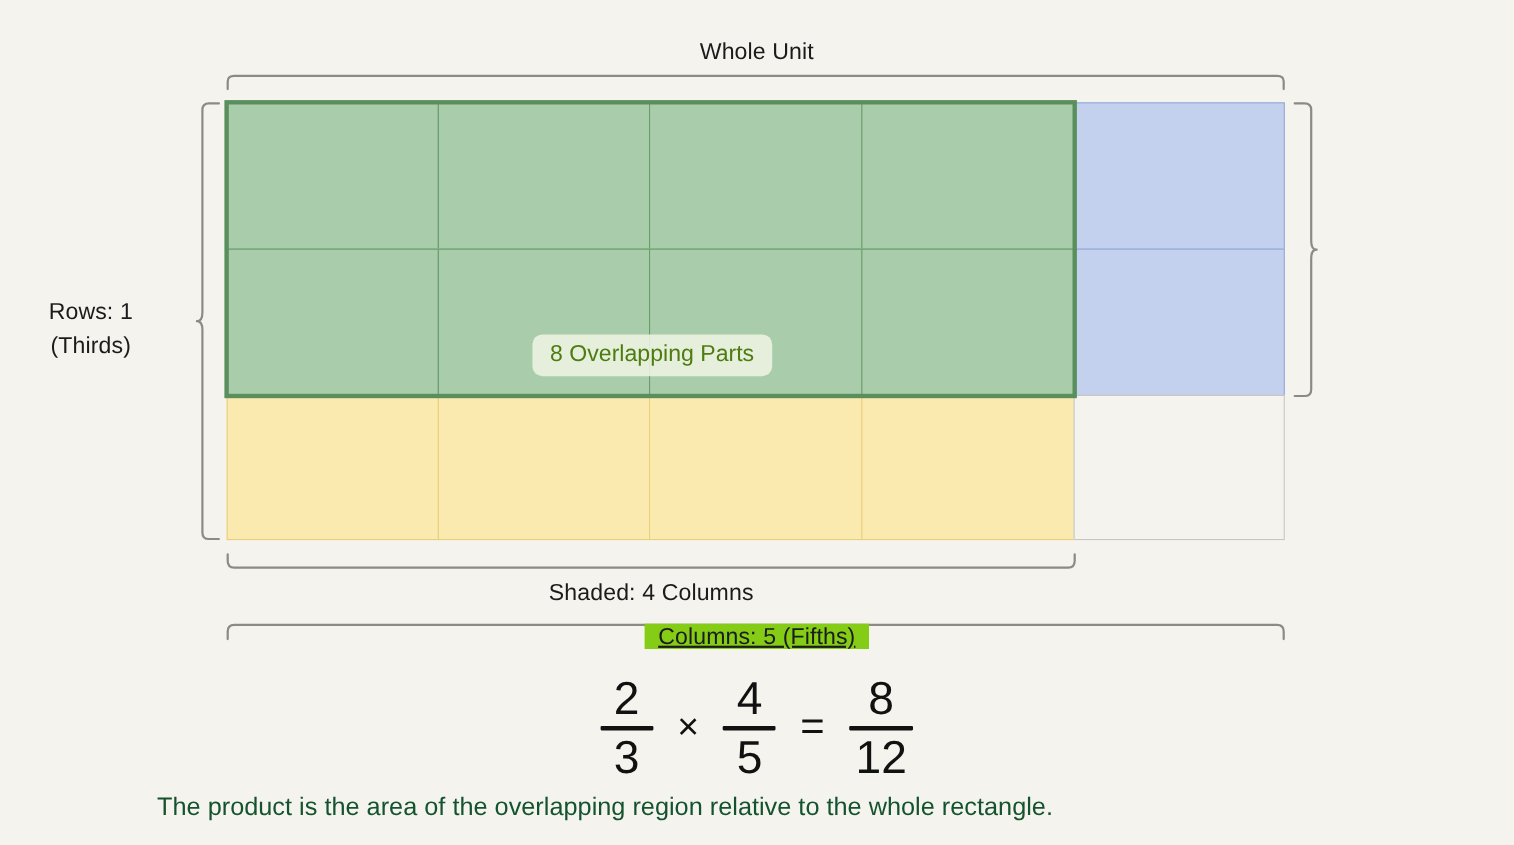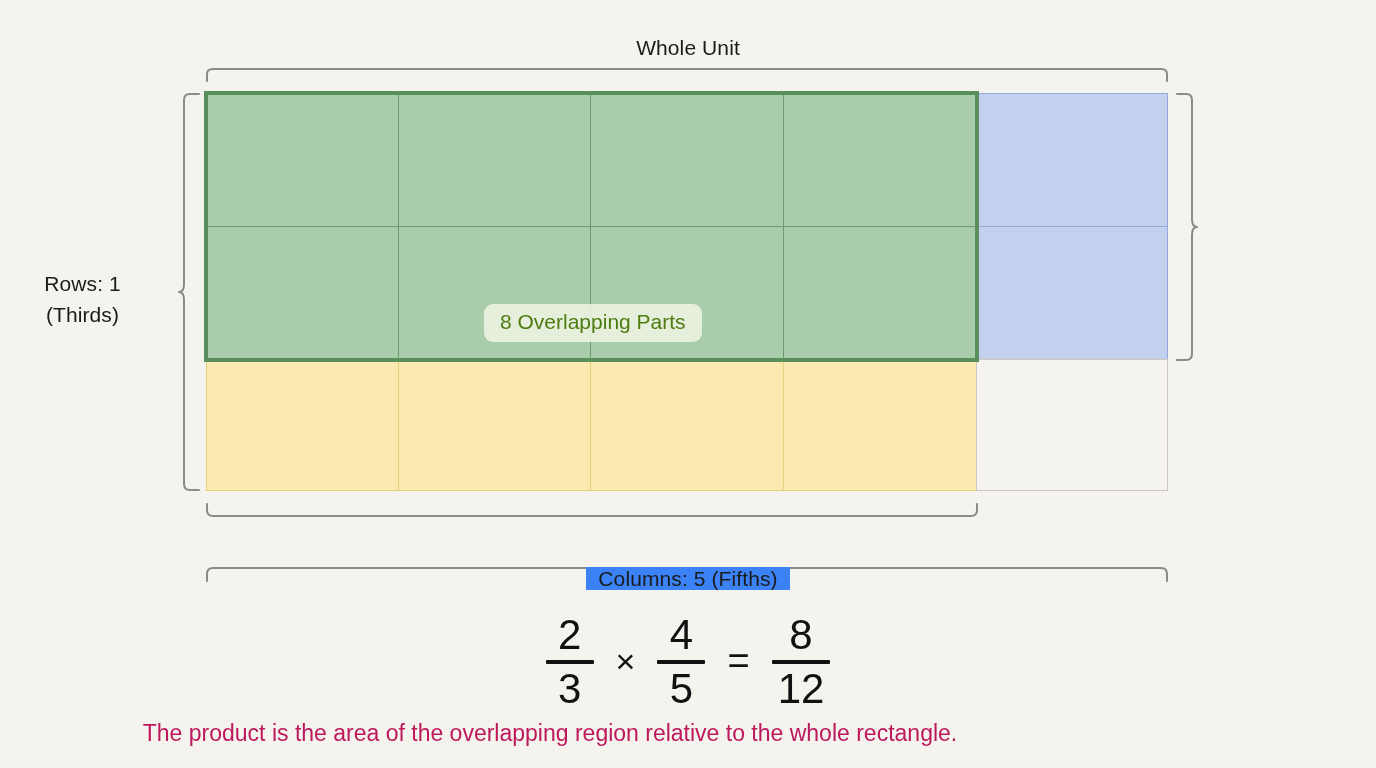--- a/index.html
+++ b/index.html
@@ -49,22 +49,23 @@
   }
   #shaded-cols-label {
     left: 206px; top: 524px; width: 772px;
     text-align: center;
   }
   #cols-label {
     left: 0; top: 564px; width: 1376px;
     text-align: center;
   }
   #cols-label span {
-    background: #3b82f6;
+    background: #84cc16;
     padding: 0 12px;
+    text-decoration: underline;
   }
 
   
   #grid-wrap {
     position: absolute;
     left: 206px;
     top: 93px;
     width: 962px;
     height: 398px;
   }
@@ -156,21 +157,21 @@
   }
   .op.eq { font-size: 38px; }
 
   
   #caption {
     position: absolute;
     left: 0; top: 718px; width: 1100px;
     text-align: center;
     font-size: 23px;
     line-height: 30px;
-    color: #be185d;
+    color: #14532d;
   }
 </style>
 </head>
 <body>
 
 <div id="stage">
 
   <div class="lbl center" id="whole-unit-label">Whole Unit</div>
 
   <div class="brace" style="left:206px; top:68px;">
@@ -216,20 +217,21 @@
     <svg width="22" height="268" viewBox="0 0 22 268">
       <path d="M1,1 L10,1 Q16,1 16,7 L16,126 Q16,134 21,134 Q16,134 16,142 L16,261 Q16,267 10,267 L1,267"></path>
     </svg>
   </div>
 
   <div class="brace" style="left:206px; top:503px;">
     <svg width="772" height="14" viewBox="0 0 772 14">
       <path d="M1,1 L1,7 Q1,13 7,13 L765,13 Q771,13 771,7 L771,1"></path>
     </svg>
   </div>
+  <div class="lbl center" id="shaded-cols-label">Shaded: 4 Columns</div>
 
   <div class="brace" style="left:206px; top:566px;">
     <svg width="962" height="16" viewBox="0 0 962 16">
       <path d="M1,15 L1,8 Q1,2 7,2 L955,2 Q961,2 961,8 L961,15"></path>
     </svg>
   </div>
   <div class="lbl center" id="cols-label"><span>Columns: 5 (Fifths)</span></div>
 
   <div id="equation">
 

